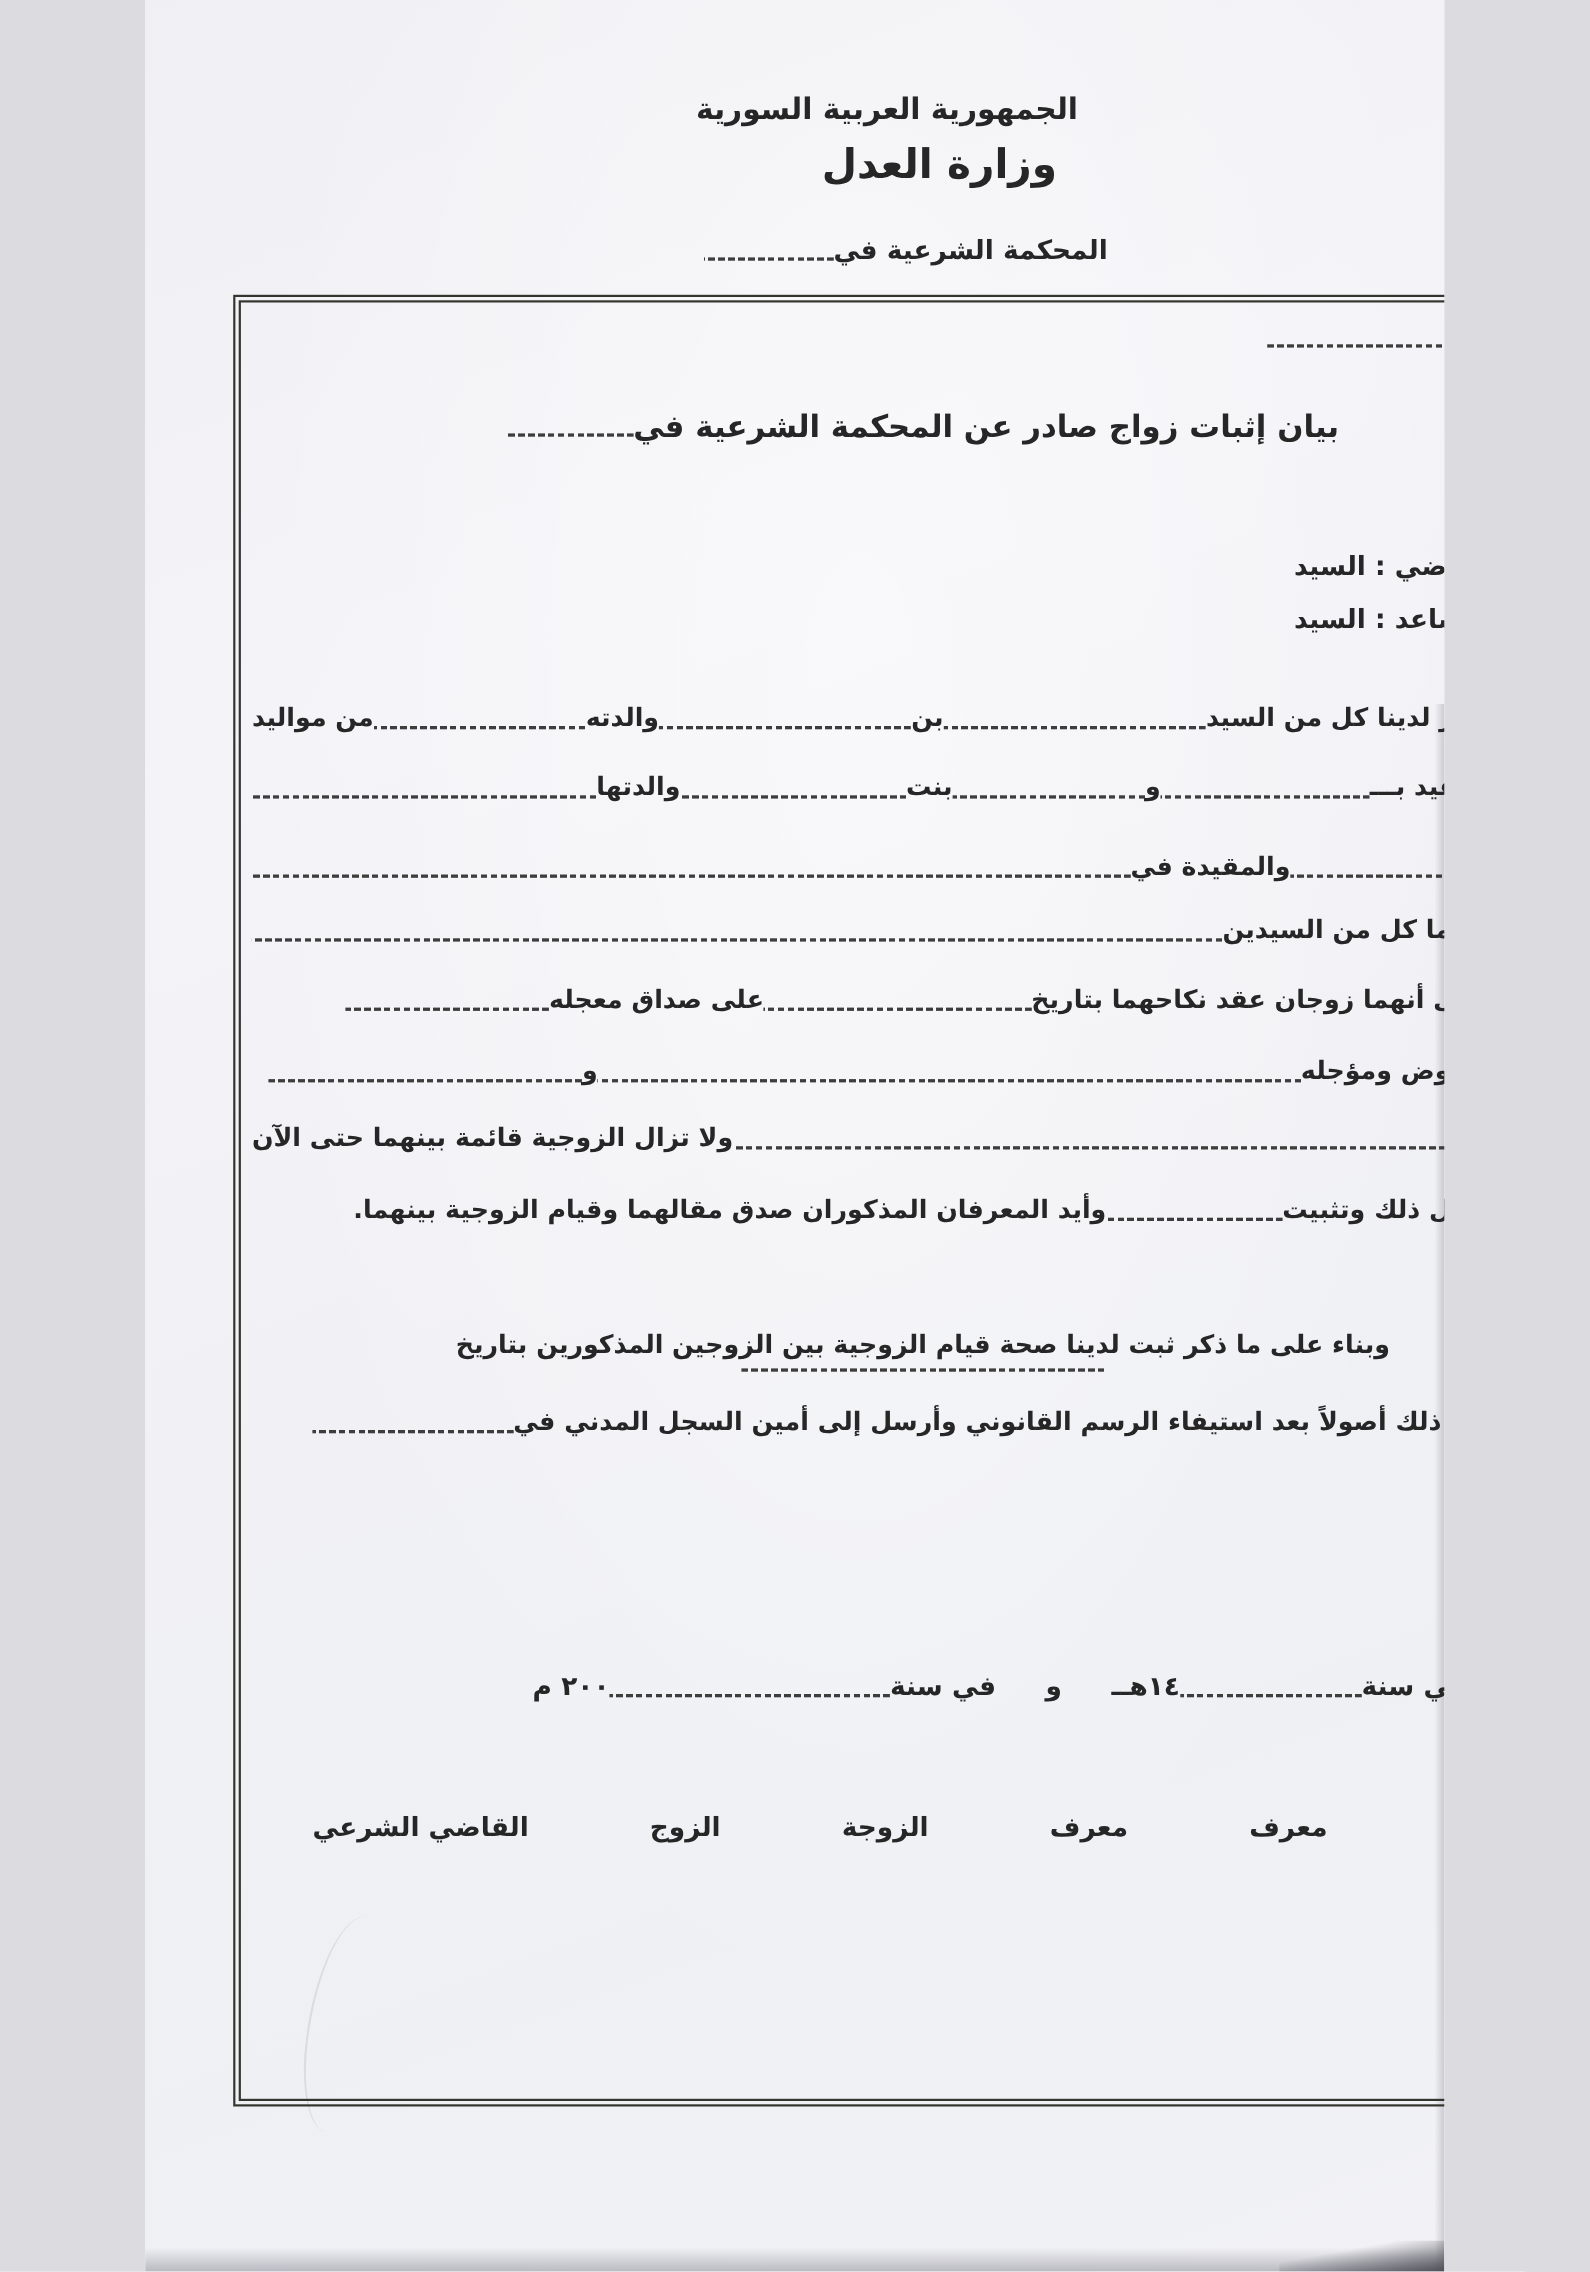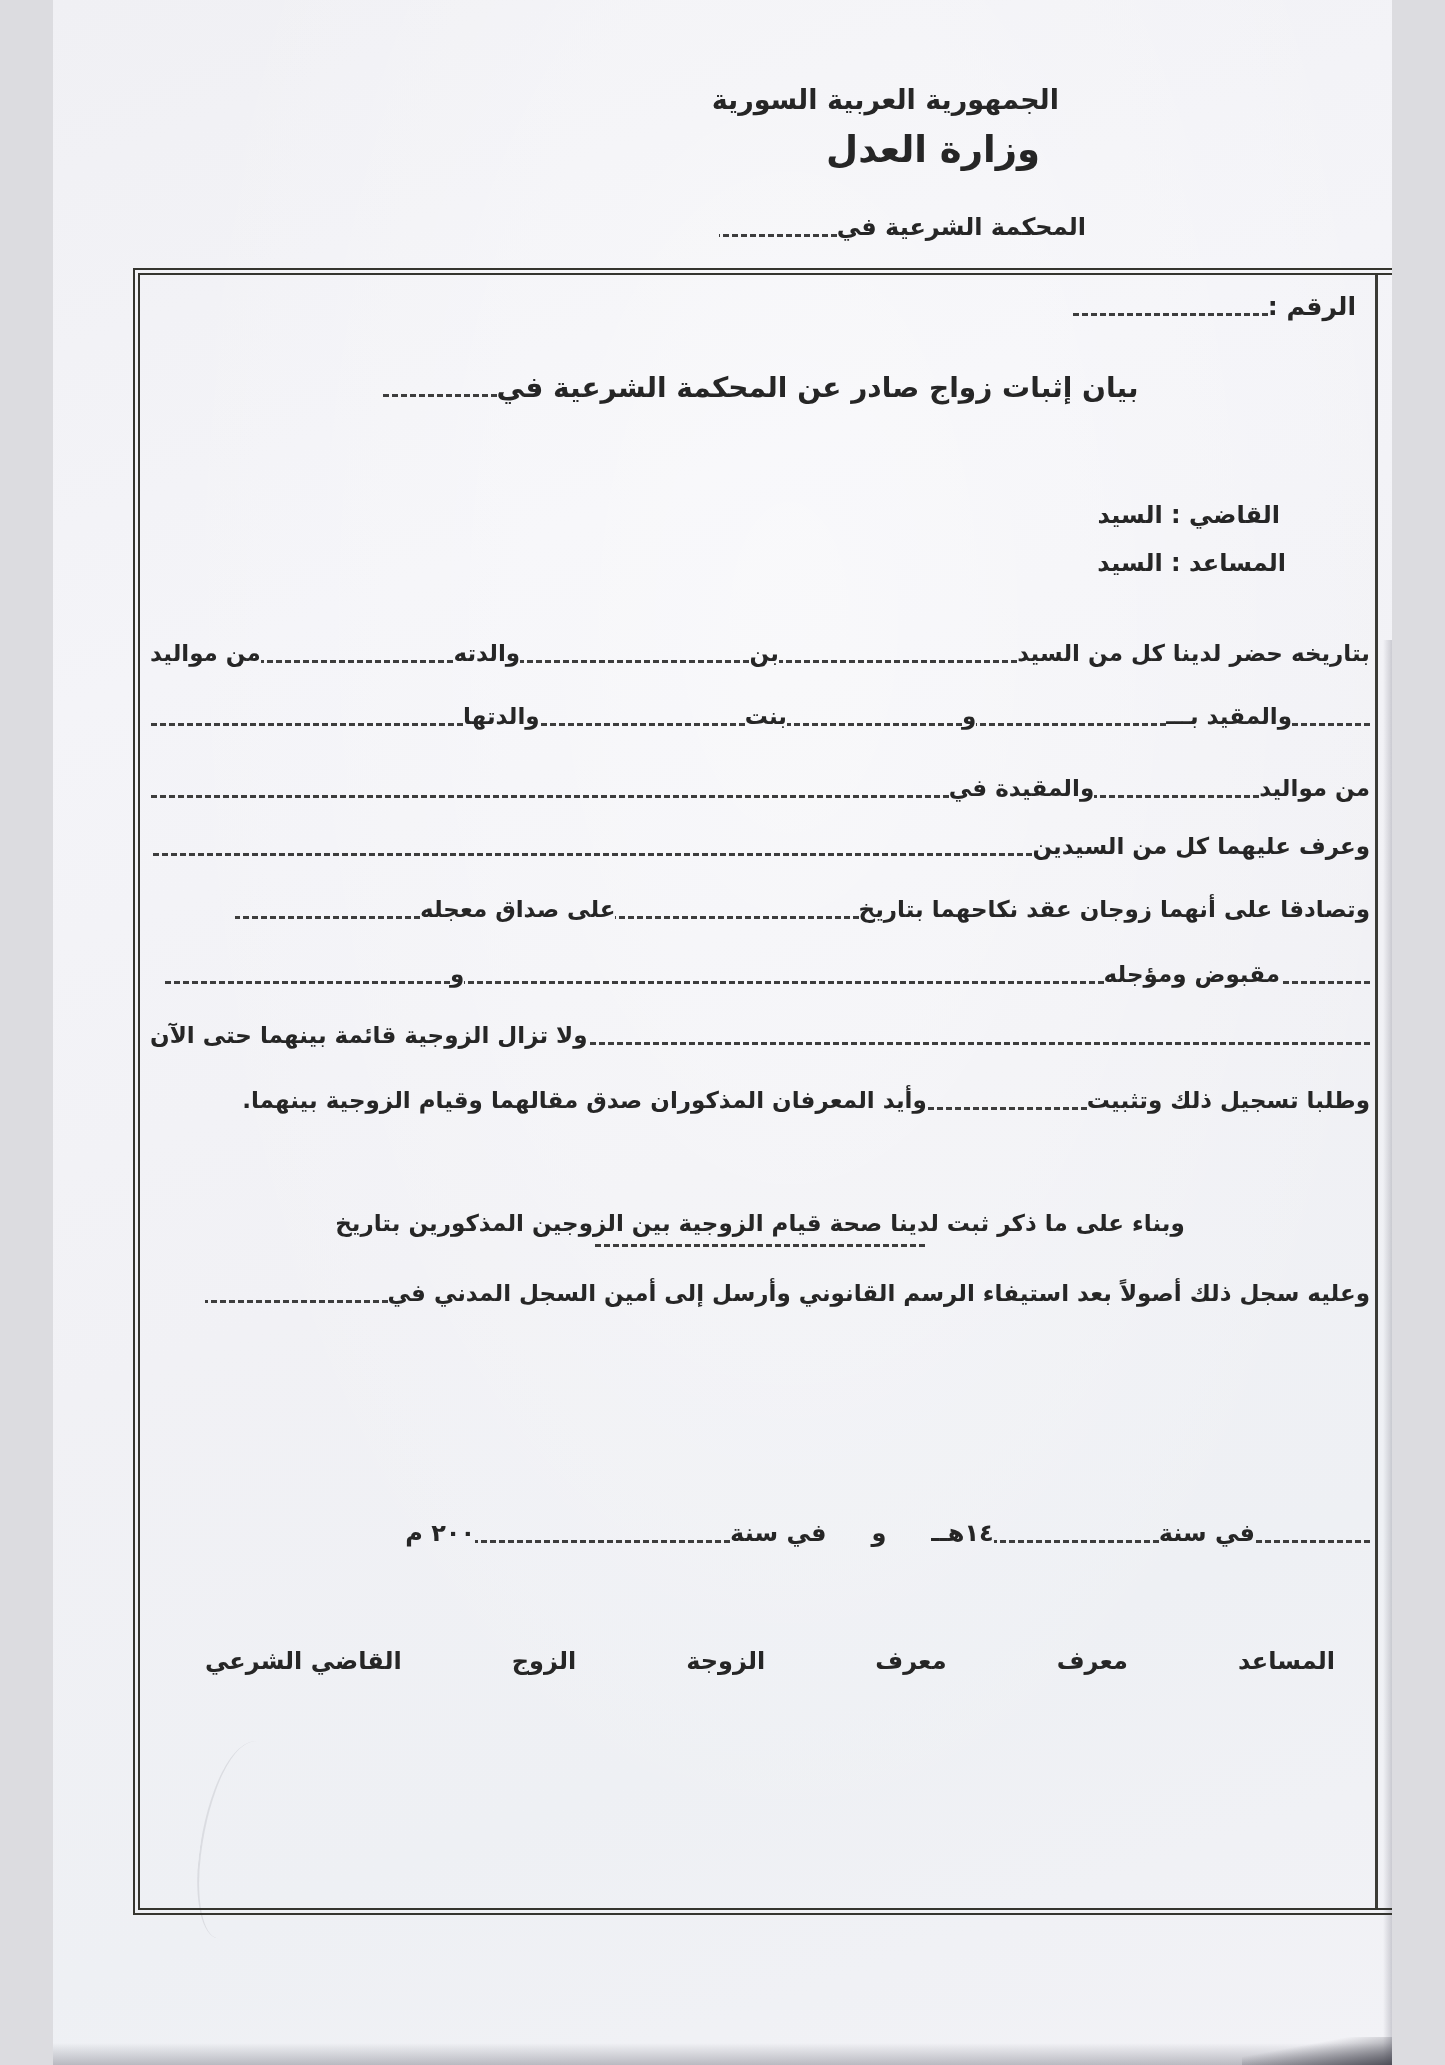--- a/index.html
+++ b/index.html
@@ -1,17 +1,17 @@
 <!DOCTYPE html>
 <html dir="rtl" lang="ar"><head>
 <meta charset="utf-8">
 <style>
   html,body{margin:0;padding:0;}
   body{background:#dcdce0;font-family:"DejaVu Sans", sans-serif;}
-  #screen{position:relative;width:1339px;height:2065px;overflow:hidden;margin:0 auto;
+  #screen{position:relative;width:1181px;height:2065px;overflow:hidden;margin:0 auto;
     background:
       radial-gradient(ellipse at 55% 30%, rgba(255,255,255,0.45), rgba(255,255,255,0) 62%),
       linear-gradient(160deg,#f0f0f4 0%,#f4f4f8 28%,#f1f1f5 55%,#eef0f4 78%,#f2f2f6 100%);
     background-color:#f1f1f5;color:#262626;text-align:right;}
   .edge-bottom{position:absolute;left:0;right:0;bottom:0;height:22px;
     background:linear-gradient(to bottom, rgba(160,160,170,0), rgba(140,140,150,0.55));}
   .edge-right{position:absolute;top:640px;bottom:0;right:0;width:9px;
     background:linear-gradient(to right, rgba(140,140,152,0), rgba(130,130,142,0.35));}
   .corner-br{position:absolute;right:0;bottom:0;width:150px;height:28px;
     background:linear-gradient(to bottom right, rgba(80,80,90,0) 35%, rgba(62,62,72,0.85));}

